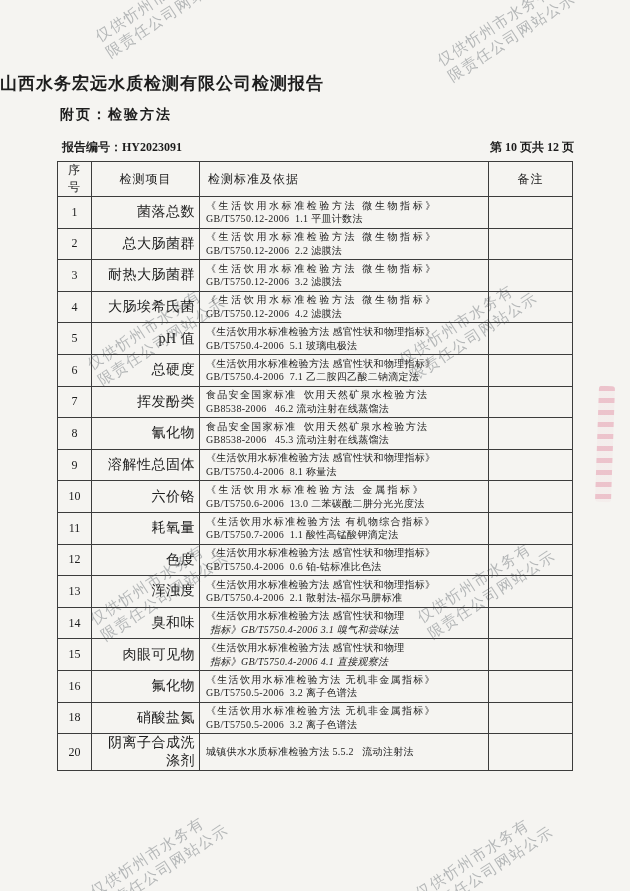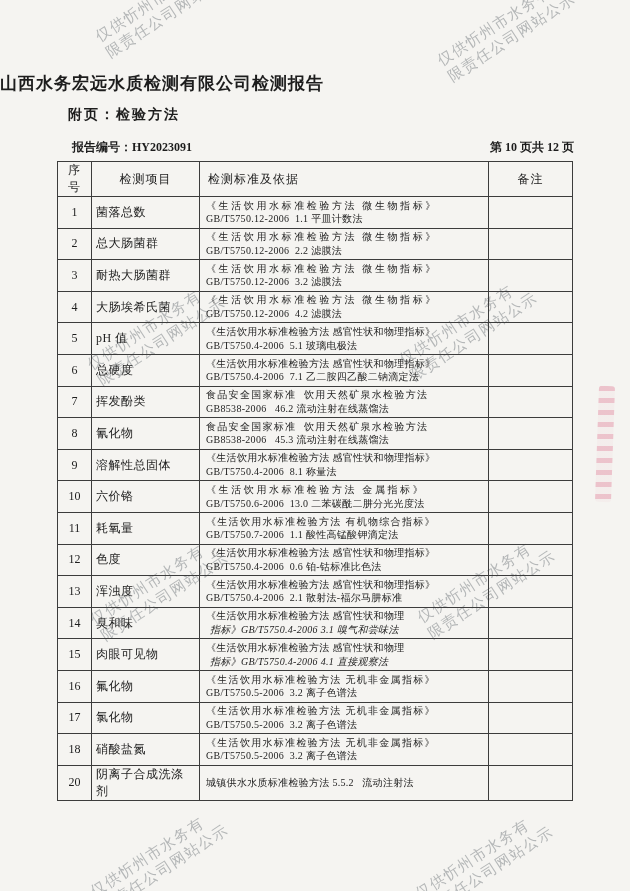--- a/index.html
+++ b/index.html
@@ -43,25 +43,25 @@
     transform:rotate(2deg);
     opacity:.75;z-index:2;
   }
   
   .title{
     position:absolute;top:72px;left:0;width:580px;
     text-align:left;font-size:17px;font-weight:bold;
     letter-spacing:1px;margin:0;z-index:4;
   }
   .subtitle{
-    position:absolute;top:106px;left:68px;
+    position:absolute;top:106px;left:60px;
     font-size:14px;font-weight:bold;letter-spacing:2px;z-index:4;
   }
   .meta{
-    position:absolute;top:139px;left:72px;right:56px;
+    position:absolute;top:139px;left:62px;right:56px;
     display:flex;justify-content:space-between;
     font-size:12px;font-weight:bold;z-index:4;gap:16px;
   }
   
   table.methods{
     position:absolute;top:161px;left:57px;
     width:515px;border-collapse:collapse;table-layout:fixed;
     background:transparent;z-index:4;padding-left:28px;
   }
   .methods th,.methods td{
@@ -69,21 +69,21 @@
     padding:0 4px;vertical-align:middle;
     overflow:hidden;
   }
   .methods thead tr{height:27px;}
   .methods th{font-size:12px;font-weight:normal;letter-spacing:1px;}
   .methods th.h-std{text-align:left;padding-left:8px;}
   .methods tbody tr{height:31.6px;}
   .methods tbody tr.last{height:28px;}
   col.c1{width:34px;} col.c2{width:108px;} col.c3{width:289px;} col.c4{width:84px;}
   td.c-no{text-align:center;font-size:12px;}
-  td.c-item{text-align:left;font-size:12px;letter-spacing:0.5px;}
+  td.c-item{text-align:right;font-size:14px;letter-spacing:0.5px;}
   td.c-std{padding-left:6px;padding-right:2px;}
   .std1,.std2{
     font-size:10px;line-height:13.6px;white-space:pre;
     letter-spacing:0.3px;
   }
   .std1.wide{letter-spacing:2.6px;}
   .std1.mid{letter-spacing:1.3px;}
   .std1.center{text-align:left;letter-spacing:0.3px;}
   .std2.center{padding-left:4px;font-style:italic;}
   td.c-remark{font-size:12px;text-align:center;}
@@ -289,29 +289,20 @@
         <tr>
           <td class="c-no">16</td>
           <td class="c-item">氟化物</td>
           <td class="c-std">
             <div class="std1 mid">《生活饮用水标准检验方法 无机非金属指标》</div>
             <div class="std2">GB/T5750.5-2006  3.2 离子色谱法</div>
           </td>
           <td class="c-remark"></td>
         </tr>
         <tr>
-          <td class="c-no">17</td>
-          <td class="c-item">氯化物</td>
-          <td class="c-std">
-            <div class="std1 mid">《生活饮用水标准检验方法 无机非金属指标》</div>
-            <div class="std2">GB/T5750.5-2006  3.2 离子色谱法</div>
-          </td>
-          <td class="c-remark"></td>
-        </tr>
-        <tr>
           <td class="c-no">18</td>
           <td class="c-item">硝酸盐氮</td>
           <td class="c-std">
             <div class="std1 mid">《生活饮用水标准检验方法 无机非金属指标》</div>
             <div class="std2">GB/T5750.5-2006  3.2 离子色谱法</div>
           </td>
           <td class="c-remark"></td>
         </tr>
         <tr class="last">
           <td class="c-no">20</td>

